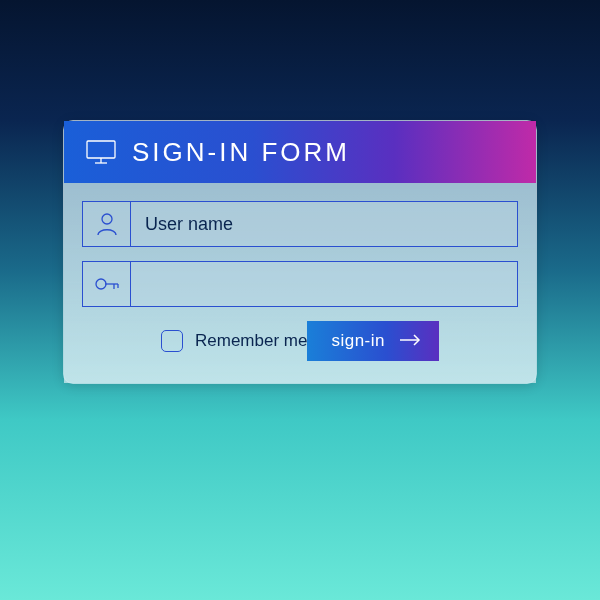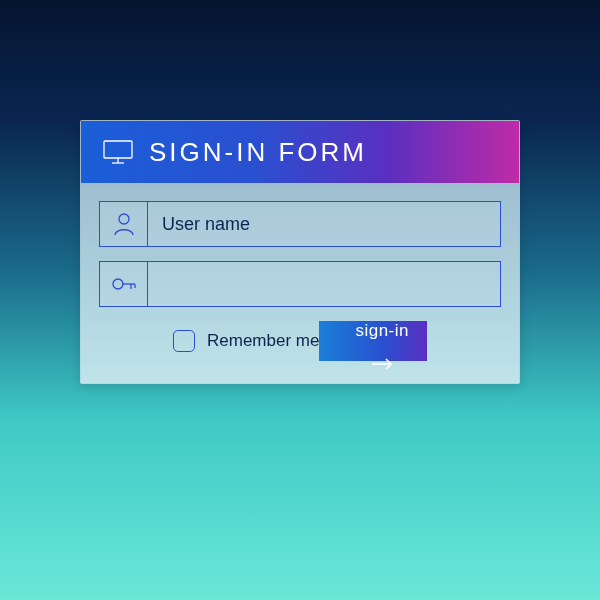--- a/index.html
+++ b/index.html
@@ -4,24 +4,24 @@
 <style>
   * { box-sizing: border-box; margin: 0; padding: 0; }
   body {
     width: 600px; height: 600px;
     background: linear-gradient(to bottom, #051530 0%, #0a2550 20%, #1a6a8a 45%, #3fc9c5 70%, #6ae8d8 100%);
     font-family: "Helvetica Neue", Arial, sans-serif;
     display: flex; align-items: flex-start; justify-content: center;
     padding-top: 120px;
   }
   .card {
-    width: 440px;
+    width: 474px;
     background: rgba(200, 225, 235, 0.55);
     border: 1px solid rgba(255,255,255,0.35);
-    border-radius: 2px;
+    border-radius: 10px;
     backdrop-filter: blur(2px);
     box-shadow: 0 2px 12px rgba(0,0,0,0.15);
   }
   .header {
     height: 62px;
     background: linear-gradient(to right, #1a5fd8 0%, #2a4fd0 40%, #5a2fc0 70%, #c02aa8 100%);
     display: flex; align-items: center;
     padding: 0 22px;
     gap: 16px;
   }
@@ -69,28 +69,27 @@
     border:1.5px solid #2a4fd0;
     border-radius:5px;
     background:transparent;
     cursor:pointer;
   }
   .remember-label {
     color:#0a2550; font-size:17px; font-weight:300;
   }
   .signin-btn {
     height:40px;
-    padding: 0 18px 0 36px;
+    padding: 0 18px 0 24px;
     background: linear-gradient(to right, #1a7fd8 0%, #2a4fd0 60%, #5a2fc0 100%);
     color:#fff; border:none;
     font-size:17px; font-weight:300;
     display:flex; align-items:center; gap:14px;
     cursor:pointer;
     letter-spacing:0.5px;
-    flex-direction:column;
   }
   .signin-btn svg { stroke:#fff; stroke-width:1.5; fill:none; }
 </style>
 </head>
 <body>
 
 <div class="card">
 
   <div class="header">
     <span class="header-icon">

